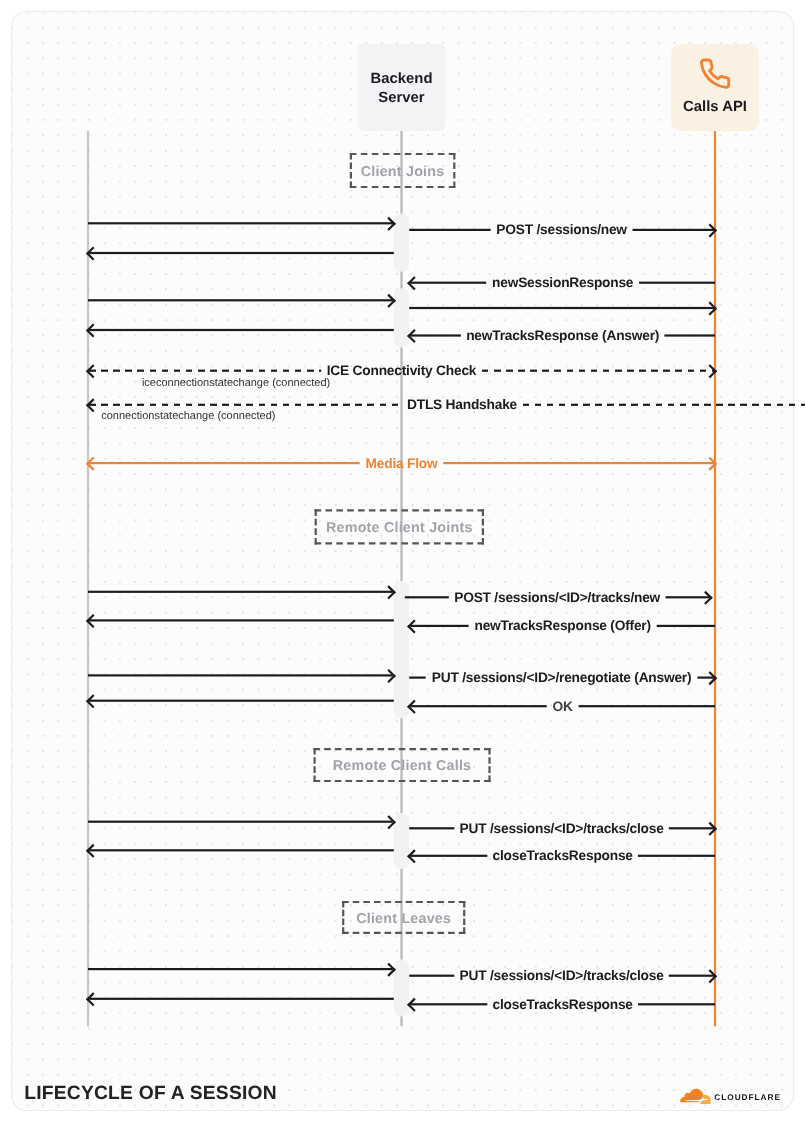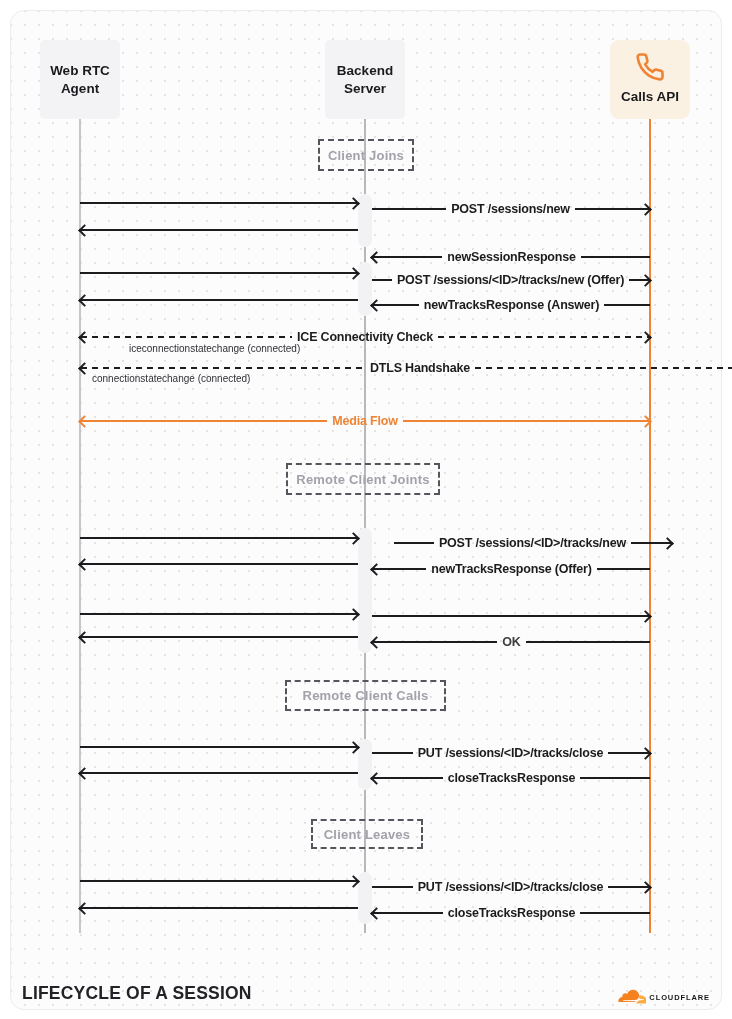--- a/index.html
+++ b/index.html
@@ -86,21 +86,20 @@
         <span class="seg" style="background: rgb(28, 28, 30);"></span>
         <span class="lbl" style="color: rgb(28, 28, 30);">newSessionResponse</span>
         <span class="seg" style="background: rgb(28, 28, 30);"></span>
       </div>
       <div class="msg" style="left: 80px; top: 264px; width: 278px;">
         <span class="seg" style="background: rgb(28, 28, 30);"></span>
         <span class="head r" style="border-color: rgb(28, 28, 30);"></span>
       </div>
       <div class="msg" style="left: 372px; top: 271px; width: 278px;">
         <span class="seg" style="background: rgb(28, 28, 30);"></span>
-        <span class="lbl" style="color: rgb(28, 28, 30);">POST /sessions/&lt;ID&gt;/tracks/new (Offer)</span>
         <span class="seg" style="background: rgb(28, 28, 30);"></span>
         <span class="head r" style="border-color: rgb(28, 28, 30);"></span>
       </div>
       <div class="msg" style="left: 80px; top: 291px; width: 278px;">
         <span class="head l" style="border-color: rgb(28, 28, 30);"></span>
         <span class="seg" style="background: rgb(28, 28, 30);"></span>
       </div>
       <div class="msg" style="left: 372px; top: 296px; width: 278px;">
         <span class="head l" style="border-color: rgb(28, 28, 30);"></span>
         <span class="seg" style="background: rgb(28, 28, 30);"></span>
@@ -125,21 +124,21 @@
         <span class="head l" style="border-color: rgb(238, 132, 52);"></span>
         <span class="seg" style="background: rgb(238, 132, 52);"></span>
         <span class="lbl" style="color: rgb(238, 132, 52);">Media Flow</span>
         <span class="seg" style="background: rgb(238, 132, 52);"></span>
         <span class="head r" style="border-color: rgb(238, 132, 52);"></span>
       </div>
       <div class="msg" style="left: 80px; top: 529px; width: 278px;">
         <span class="seg" style="background: rgb(28, 28, 30);"></span>
         <span class="head r" style="border-color: rgb(28, 28, 30);"></span>
       </div>
-      <div class="msg" style="left: 394px; top: 534px; width: 278px;">
+      <div class="msg" style="left: 368px; top: 534px; width: 278px;">
         <span class="seg" style="background: rgb(28, 28, 30);"></span>
         <span class="lbl" style="color: rgb(28, 28, 30);">POST /sessions/&lt;ID&gt;/tracks/new</span>
         <span class="seg" style="background: rgb(28, 28, 30);"></span>
         <span class="head r" style="border-color: rgb(28, 28, 30);"></span>
       </div>
       <div class="msg" style="left: 80px; top: 555px; width: 278px;">
         <span class="head l" style="border-color: rgb(28, 28, 30);"></span>
         <span class="seg" style="background: rgb(28, 28, 30);"></span>
       </div>
       <div class="msg" style="left: 372px; top: 560px; width: 278px;">
@@ -147,20 +146,21 @@
         <span class="seg" style="background: rgb(28, 28, 30);"></span>
         <span class="lbl" style="color: rgb(28, 28, 30);">newTracksResponse (Offer)</span>
         <span class="seg" style="background: rgb(28, 28, 30);"></span>
       </div>
       <div class="msg" style="left: 80px; top: 605px; width: 278px;">
         <span class="seg" style="background: rgb(28, 28, 30);"></span>
         <span class="head r" style="border-color: rgb(28, 28, 30);"></span>
       </div>
       <div class="msg" style="left: 372px; top: 607px; width: 278px;">
         <span class="seg" style="background: rgb(28, 28, 30);"></span>
+        <span class="lbl" style="color: rgb(28, 28, 30);">PUT /sessions/&lt;ID&gt;/renegotiate (Answer)</span>
         <span class="seg" style="background: rgb(28, 28, 30);"></span>
         <span class="head r" style="border-color: rgb(28, 28, 30);"></span>
       </div>
       <div class="msg" style="left: 80px; top: 628px; width: 278px;">
         <span class="head l" style="border-color: rgb(28, 28, 30);"></span>
         <span class="seg" style="background: rgb(28, 28, 30);"></span>
       </div>
       <div class="msg" style="left: 372px; top: 633px; width: 278px;">
         <span class="head l" style="border-color: rgb(28, 28, 30);"></span>
         <span class="seg" style="background: rgb(28, 28, 30);"></span>
@@ -204,23 +204,20 @@
       <div class="msg" style="left: 372px; top: 904px; width: 278px;">
         <span class="head l" style="border-color: rgb(28, 28, 30);"></span>
         <span class="seg" style="background: rgb(28, 28, 30);"></span>
         <span class="lbl" style="color: rgb(28, 28, 30);">closeTracksResponse</span>
         <span class="seg" style="background: rgb(28, 28, 30);"></span>
       </div>
       <div class="note" style="left: 92px; top: 343px; margin-left: 37px;">iceconnectionstatechange (connected)</div>
       <div class="note" style="left: 92px; top: 373px;">connectionstatechange (connected)</div>
     </div>
 
-  <div class="actor" style="left:40px;">
-    <span>Web RTC Agent</span>
-  </div>
   <div class="actor" style="left:325px;">
     <span>Backend Server</span>
   </div>
   <div class="actor calls" style="left:610px;">
     <span style="display:block;height:30px;">
       <svg width="30" height="30" viewBox="0 0 24 24" fill="none" stroke="#ee8434" stroke-width="2.1" stroke-linecap="round" stroke-linejoin="round">
         <path d="M22 16.92v3a2 2 0 0 1-2.18 2 19.79 19.79 0 0 1-8.63-3.07 19.5 19.5 0 0 1-6-6 19.79 19.79 0 0 1-3.07-8.67A2 2 0 0 1 4.11 2h3a2 2 0 0 1 2 1.72 12.84 12.84 0 0 0 .7 2.81 2 2 0 0 1-.45 2.11L8.09 9.91a16 16 0 0 0 6 6l1.27-1.27a2 2 0 0 1 2.11-.45 12.84 12.84 0 0 0 2.81.7A2 2 0 0 1 22 16.92z"></path>
       </svg>
     </span>
     <span>Calls API</span>

